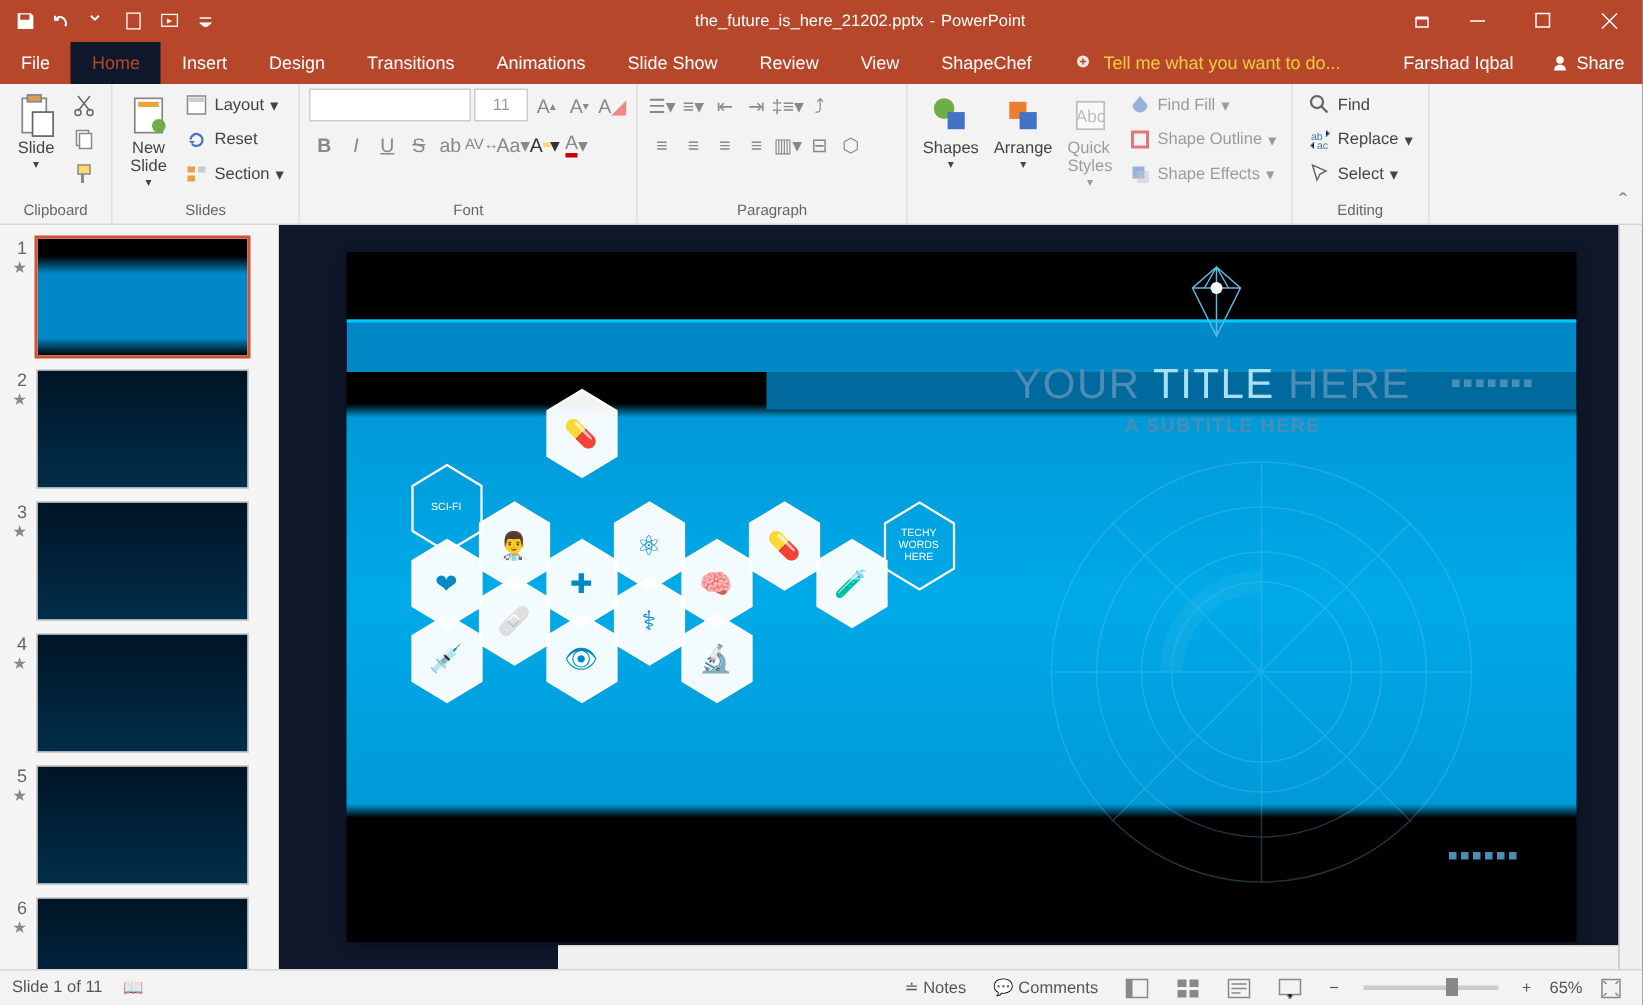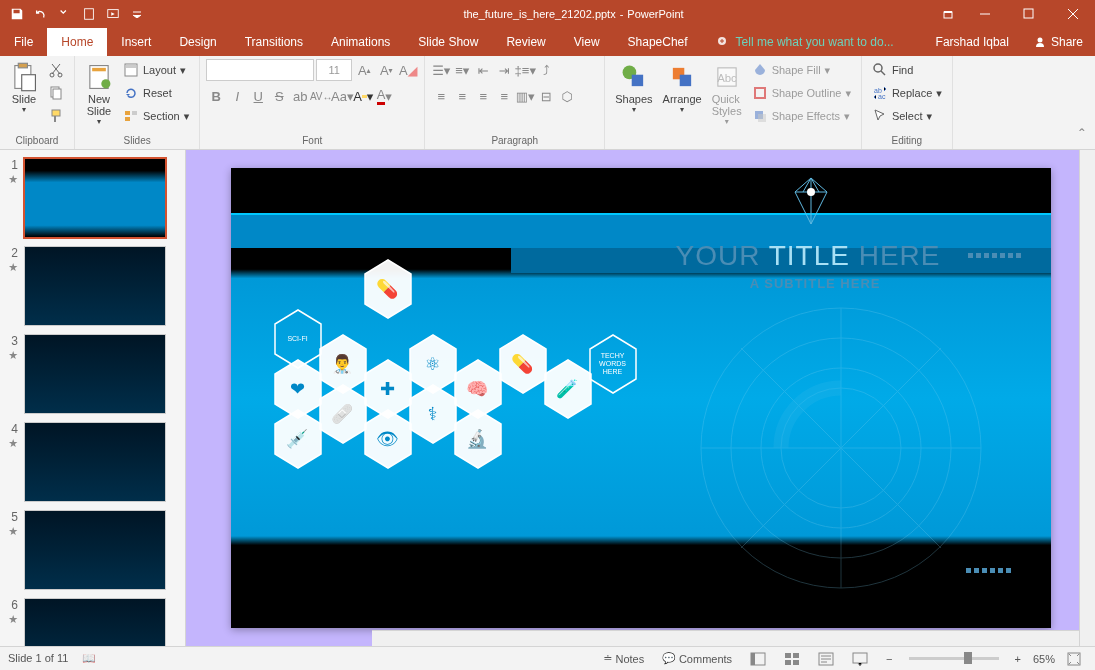--- a/index.html
+++ b/index.html
@@ -7,22 +7,22 @@
 
 .titlebar{height:28px;background:#b7472a;color:#fff;display:flex;align-items:center;font-size:11px;position:relative;}
 .qat{display:flex;gap:2px;align-items:center;padding-left:6px;}
 .qat-btn{width:22px;height:22px;display:flex;align-items:center;justify-content:center;cursor:pointer;}
 .title-center{position:absolute;left:50%;transform:translateX(-50%);display:flex;align-items:center;gap:4px;margin-left:26px;}
 .win-ctrl{position:absolute;right:0;display:flex;align-items:center;}
 .win-btn{width:44px;height:28px;display:flex;align-items:center;justify-content:center;cursor:pointer;}
 
 .menubar{height:28px;background:#b7472a;display:flex;align-items:center;}
 .menu-tab{padding:0 14px;height:28px;display:flex;align-items:center;color:#fff;font-size:12px;cursor:pointer;}
-.menu-tab.active{background:#ffffff;color:#b7472a;}
-.tell-me{flex:1;display:flex;align-items:flex-start;color:#5eead4;font-size:12px;opacity:.85;padding-left:14px;}
+.menu-tab.active{background:#0f172a;color:#b7472a;}
+.tell-me{flex:1;display:flex;align-items:flex-start;color:#fde047;font-size:12px;opacity:.85;padding-left:14px;}
 .user-area{padding:0 12px;color:#fff;font-size:12px;cursor:pointer;}
 .share-btn{padding:0 12px;display:flex;align-items:flex-end;gap:4px;color:#fff;font-size:12px;cursor:pointer;}
 
 .ribbon{height:94px;background:#f3f3f3;border-bottom:1px solid #d4d4d4;display:flex;position:relative;}
 .group{display:flex;flex-direction:column;padding:3px 6px 0 6px;border-right:1px solid #e0e0e0;height:100%;}
 .group-body{flex:1;display:flex;align-items:flex-start;gap:2px;}
 .group-label{text-align:center;font-size:10px;color:#666;padding:1px 0 3px 0;position:relative;}
 .lg-btn{display:flex;flex-direction:column;align-items:center;padding:2px 4px;cursor:pointer;font-size:11px;color:#444;min-width:34px;}
 .sm-row{display:flex;flex-direction:column;gap:1px;}
 .sm-btn{padding:2px 4px;font-size:11px;color:#444;cursor:pointer;display:flex;align-items:center;gap:4px;height:22px;}
@@ -36,21 +36,21 @@
 .workspace{display:flex;height:calc(100% - 28px - 28px - 94px - 24px);background:#e6e6e6;}
 .thumb-panel{width:186px;background:#f5f5f5;border-right:1px solid #d4d4d4;overflow-y:auto;padding:8px 4px;}
 .thumb-item{display:flex;gap:6px;margin-bottom:8px;}
 .thumb-num{width:14px;text-align:right;font-size:12px;color:#666;}
 .thumb-img{width:142px;height:80px;background:#001a2e;border:1px solid #ccc;cursor:pointer;position:relative;overflow:hidden;}
 .thumb-img.selected{outline:2px solid #d35230;outline-offset:-1px;}
 .thumb-tech{background:linear-gradient(180deg,#000 15%,#0088c7 30%,#0088c7 85%,#000 100%);position:relative;}
 .thumb-dark{background:linear-gradient(180deg,#001525 0%,#002e4a 100%);}
 .star{color:#888;font-size:11px;line-height:1;}
 
-.canvas-area{flex:1;position:relative;display:flex;align-items:center;justify-content:center;background:#c4b5fd;}
+.canvas-area{flex:1;position:relative;display:flex;align-items:center;justify-content:center;background:#0f172a;}
 .slide{width:820px;height:460px;background:linear-gradient(180deg,#000 5%,#000 22%,#0099d8 24%,#00aae8 50%,#0099d8 80%,#000 82%,#000 100%);position:relative;box-shadow:0 2px 8px rgba(0,0,0,.3);overflow:hidden;}
 .slide-ribbon-top{position:absolute;top:45px;left:0;right:0;height:35px;background:#0088c7;border-top:2px solid #00c8ff;}
 .slide-ribbon-top2{position:absolute;top:80px;right:0;width:540px;height:25px;background:#006a9e;}
 .slide-title{position:absolute;top:72px;right:110px;color:#4a8db5;font-size:28px;font-weight:300;letter-spacing:1px;}
 .slide-title .accent{color:#a8e0f5;}
 .slide-subtitle{position:absolute;top:108px;right:170px;color:#4a8db5;font-size:13px;letter-spacing:1px;font-weight:600;}
 .hex-cluster{position:absolute;left:40px;top:90px;}
 .hex{position:absolute;width:54px;height:62px;display:flex;align-items:center;justify-content:center;color:#fff;font-size:22px;}
 .hex svg{position:absolute;inset:0;width:100%;height:100%;}
 .hex-path{fill:none;stroke:#fff;stroke-width:1.5;}
@@ -308,21 +308,21 @@
         <svg width="28" height="32" viewBox="0 0 24 28">
             <rect x="4" y="6" width="16" height="16" fill="#fff" stroke="#888"></rect>
             <text x="12" y="18" font-size="10" text-anchor="middle" fill="#888">Abc</text>
           </svg>
         <span>Quick
 Styles</span><span style="font-size:8px">▾</span>
       </div>
       <div class="sm-row" style="opacity:.5">
         <div class="sm-btn"><svg class="ico16" viewBox="0 0 16 16">
               <path d="M8 2l5 6a5 5 0 1 1-10 0z" fill="#4472c4"></path>
-            </svg><span>Shape Fill</span> ▾</div>
+            </svg><span>Find Fill</span> ▾</div>
         <div class="sm-btn"><svg class="ico16" viewBox="0 0 16 16">
               <rect x="3" y="3" width="10" height="10" fill="none" stroke="#c00" stroke-width="2"></rect>
             </svg><span>Shape Outline</span> ▾</div>
         <div class="sm-btn"><svg class="ico16" viewBox="0 0 16 16">
               <rect x="3" y="3" width="8" height="8" fill="#4472c4"></rect>
               <rect x="6" y="6" width="8" height="8" fill="#999" opacity=".5"></rect>
             </svg><span>Shape Effects</span> ▾</div>
       </div>
     </div>
   </div>

